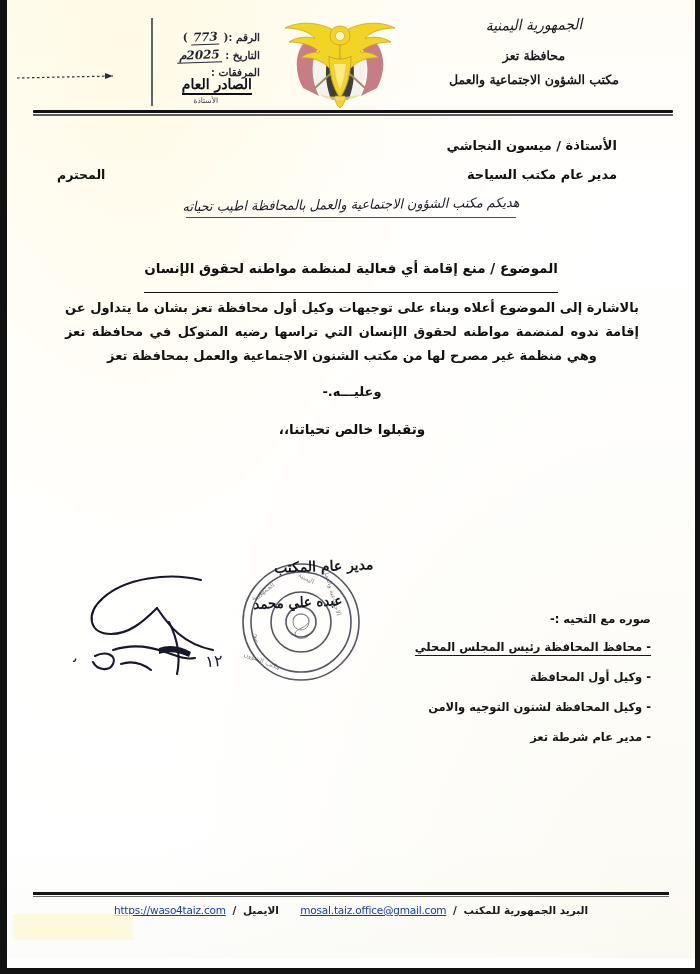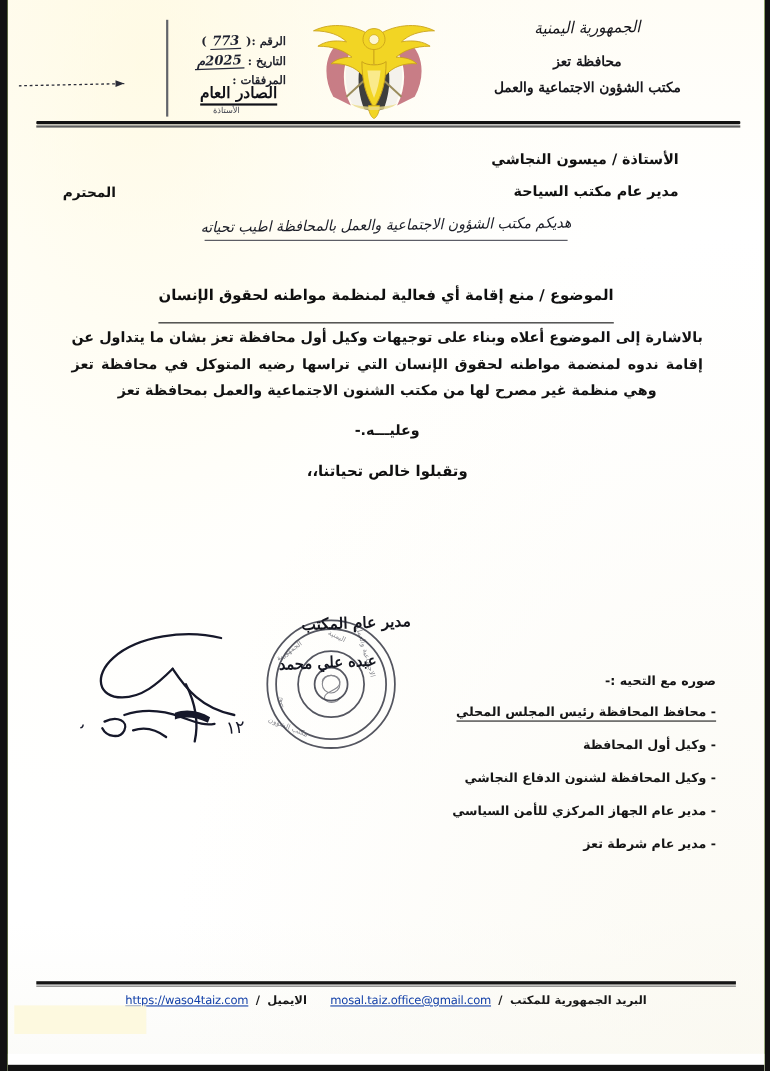--- a/index.html
+++ b/index.html
@@ -467,22 +467,21 @@
         <text x="98" y="56" transform="rotate(74 98 56)">الاجتماعية والعمل</text>
         <text x="40" y="110" transform="rotate(22 40 110)">مكتب الشؤون</text>
       </g>
     </svg>
   </div>
 
   <div id="cc">
     <div class="cc-head">صوره مع التحيه :-</div>
     <div class="cc-item first"><span class="mark">- محافظ المحافظة رئيس المجلس المحلي</span></div>
     <div class="cc-item">- وكيل أول المحافظة</div>
-    <div class="cc-item">- وكيل المحافظة لشنون الدفاع النجاشي</div>
-    <div class="cc-item">- مدير عام الجهاز المركزي للأمن السياسي</div>
+    <div class="cc-item">- وكيل المحافظة لشنون التوجيه والامن</div>
     <div class="cc-item">- مدير عام شرطة تعز</div>
   </div>
 
   <div id="footer">
     <div id="ftr-rule">
       <div class="thick"></div>
       <div class="thin"></div>
     </div>
     <div id="ftr-line1">
       <span>البريد الجمهورية للمكتب</span>

